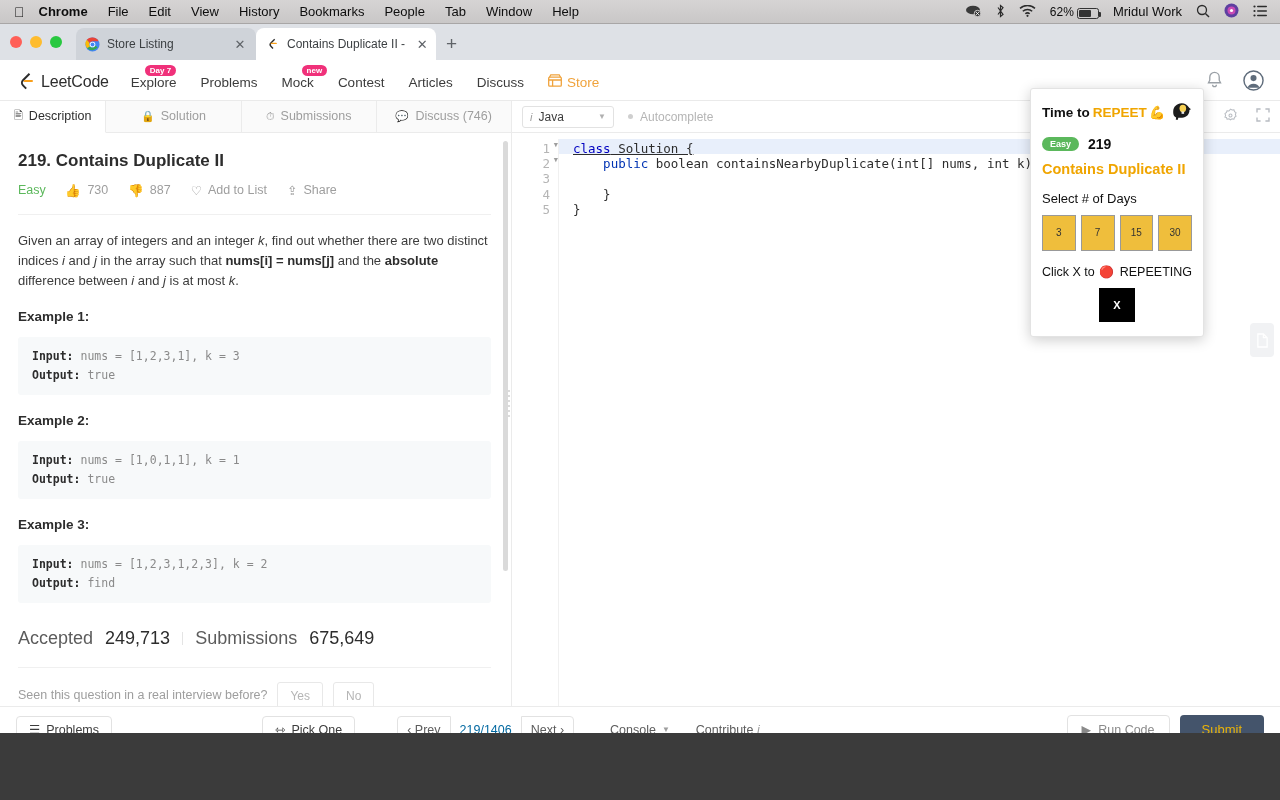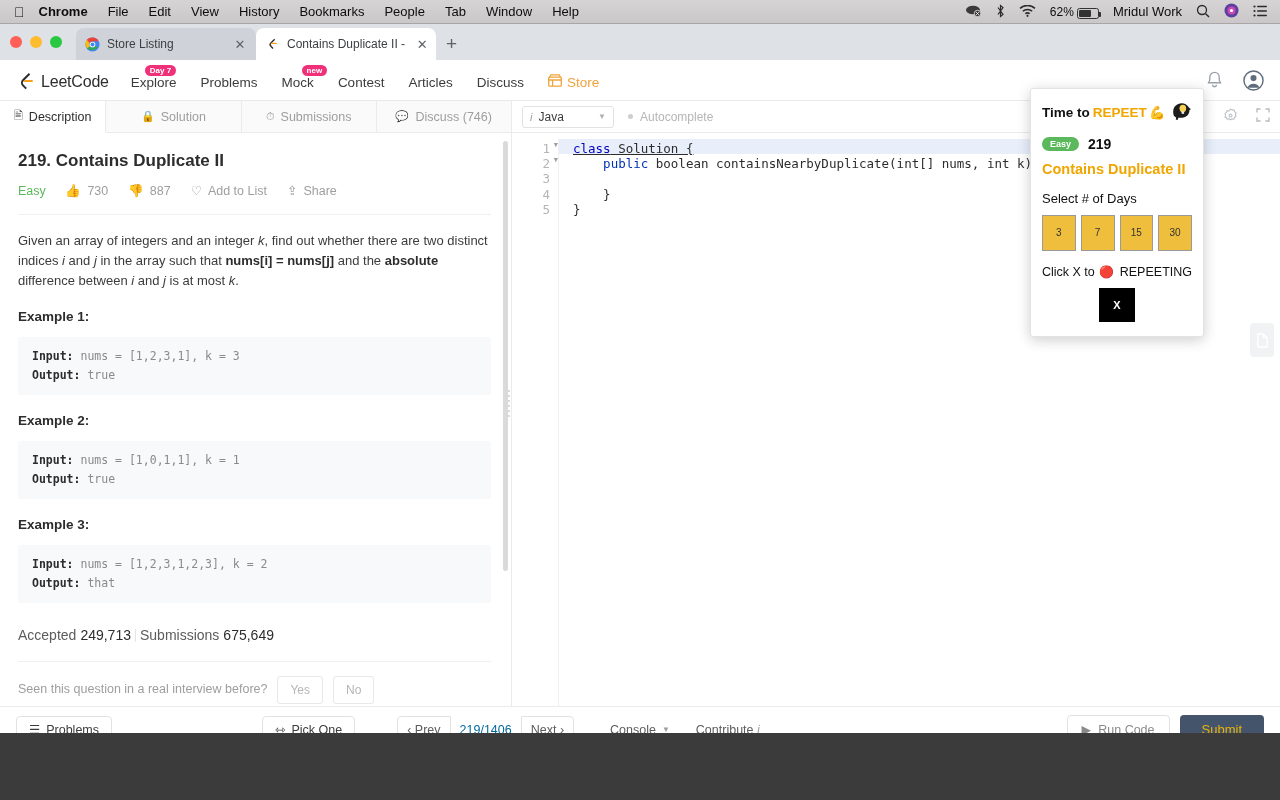--- a/index.html
+++ b/index.html
@@ -97,21 +97,21 @@
   #meta .diff{ color:#5cb85c; }
   #meta .m{ display:flex;align-items:center;gap:6px;}
   #body{ padding-top:16px; font-size:13px; line-height:1.55; color:#3c3c3c;}
   #body p{ margin-bottom:16px; }
   #body b{ font-weight:700; color:#2d2d2d;}
   #body i{ font-style:italic;}
   .exhead{ font-weight:700; color:#2d2d2d; font-size:13.5px; margin:16px 0 9px;}
   pre.ex{ background:#f7f9fa; border-radius:3px; padding:10px 14px; font-family:"DejaVu Sans Mono",monospace;
           font-size:11.5px; line-height:1.65; color:#8a8a8a; white-space:pre;}
   pre.ex b{ color:#2d2d2d; font-weight:700;}
-  #stats{ margin-top:22px; padding-bottom:14px; border-bottom:1px solid #f0f0f0; font-size:14px; color:#5c5c5c; display:flex; align-items:center; gap:4px;}
+  #stats{ margin-top:22px; padding-bottom:14px; border-bottom:1px solid #f0f0f0; font-size:18px; color:#5c5c5c; display:flex; align-items:center; gap:12px;}
   #stats .sep{ width:1px;height:13px;background:#e4e4e4;}
   #stats .num{ color:#2d2d2d;}
   #seen{ margin-top:14px; display:flex; align-items:center; gap:10px; font-size:12.5px; color:#9e9e9e;}
   .ynbtn{ border:1px solid #e8e8e8; border-radius:3px; padding:4px 12px; font-size:12px; color:#b5b5b5;}
 
   #lscroll{ position:absolute; right:3px; top:40px; width:5px; height:430px; background:#dadada; border-radius:3px;}
 
   
   #divider{ position:absolute; left:505px; top:0; bottom:0; width:8px; display:flex; align-items:center; justify-content:center;}
   .dh{ display:flex; flex-direction:column; gap:3px;}
@@ -456,21 +456,21 @@
           <div class="exhead">Example 1:</div>
           <pre class="ex"><b>Input:</b><span> nums = [1,2,3,1], k = 3</span>
 <b>Output:</b><span> true</span></pre>
 
           <div class="exhead">Example 2:</div>
           <pre class="ex"><b>Input:</b><span> nums = [1,0,1,1], k = 1</span>
 <b>Output:</b><span> true</span></pre>
 
           <div class="exhead">Example 3:</div>
           <pre class="ex"><b>Input:</b><span> nums = [1,2,3,1,2,3], k = 2</span>
-<b>Output:</b><span> that</span></pre>
+<b>Output:</b><span> find</span></pre>
 
           <div id="stats">
             <span>Accepted</span>
             <span class="num">249,713</span>
             <span class="sep"></span>
             <span>Submissions</span>
             <span class="num">675,649</span>
           </div>
 
           <div id="seen">

